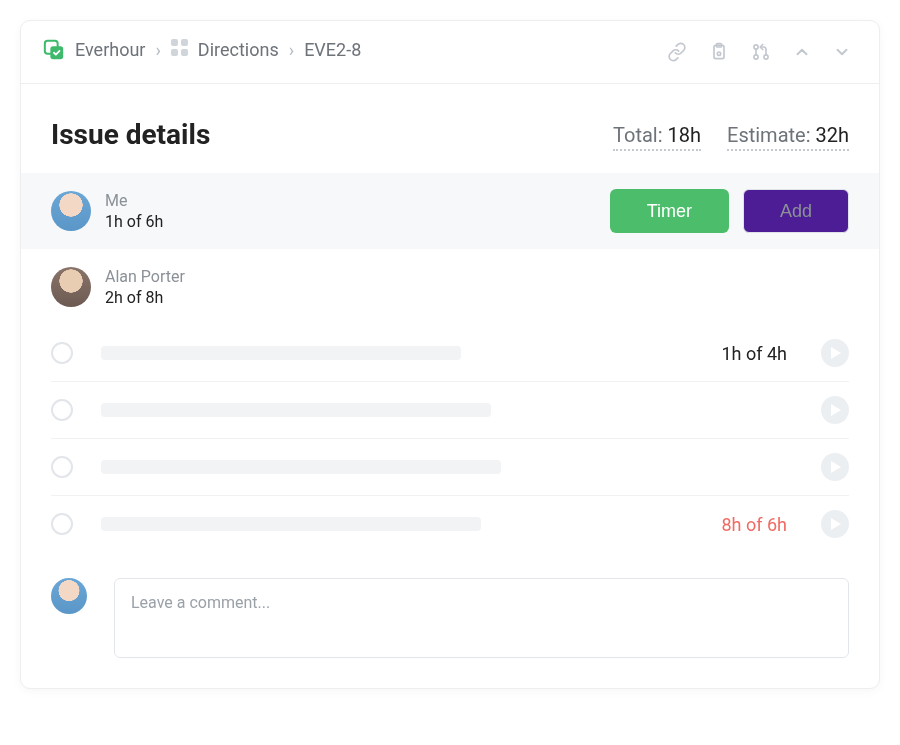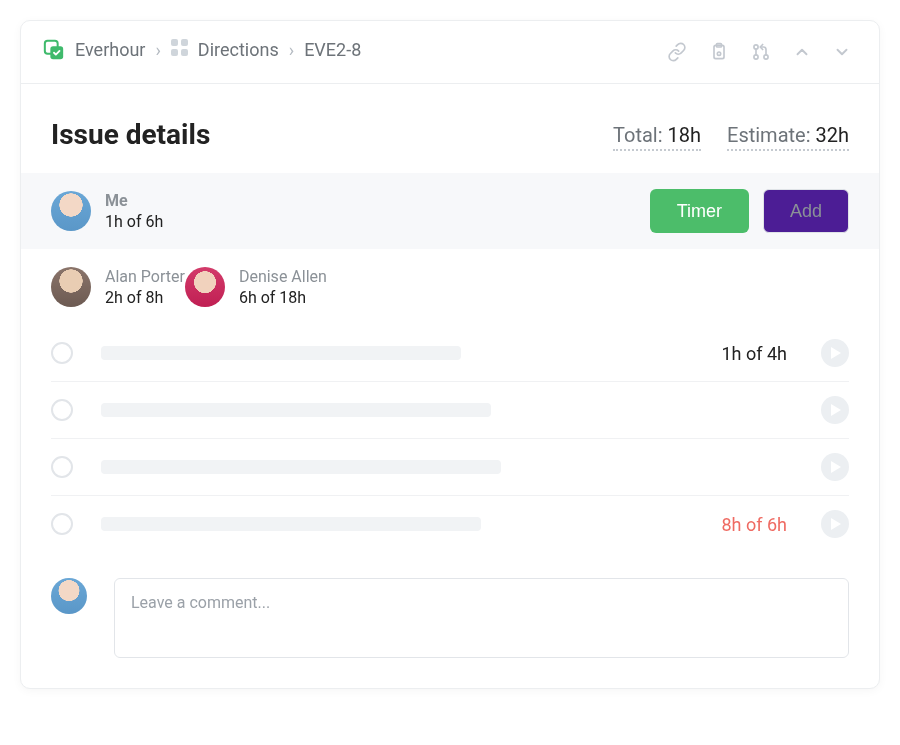--- a/index.html
+++ b/index.html
@@ -90,37 +90,38 @@
     background: #f7f8fa;
     padding: 16px 30px;
   }
   .me-left {
     display: flex; align-items: center; gap: 14px;
   }
   .avatar {
     width: 40px; height: 40px; border-radius: 50%;
     display: inline-block; flex: none;
   }
-  .me-texts .label { color: #8b9197; font-size: 16px; font-weight: bold; }
+  .me-texts .label { color: #8b9197; font-size: 16px; }
   .me-texts .sub { color: #222; font-size: 16px; margin-top: 2px; }
   .me-btns { display: flex; gap: 14px; }
   .btn {
     height: 44px;
-    padding: 0 26px;
+    padding: 0 36px;
     border-radius: 6px;
     font-size: 18px;
     border: 1px solid transparent;
     cursor: pointer;
   }
   .btn-primary { background: #4cbd6a; color: #fff; }
   .btn-secondary { background: #4c1d95; color: #8b9197; border-color: #dfe3e7; }
 
   
   .assignees {
     display: flex;
+    gap: 50px;
     padding: 18px 30px 8px 30px;
   }
   .assignee { display: flex; align-items: center; gap: 14px; }
   .assignee .label { color: #8b9197; font-size: 16px; }
   .assignee .sub { color: #222; font-size: 16px; margin-top: 2px; }
 
   
   .tasks { padding: 10px 30px 0 30px; }
   .task {
     display: flex;
@@ -265,27 +266,20 @@
   </div>
 
   <div class="assignees">
     <div class="assignee">
       <span class="avatar av-2"></span>
       <div>
         <div class="label">Alan Porter</div>
         <div class="sub">2h of 8h</div>
       </div>
     </div>
-    <div class="assignee">
-      <span class="avatar av-3"></span>
-      <div>
-        <div class="label">Denise Allen</div>
-        <div class="sub">6h of 18h</div>
-      </div>
-    </div>
   </div>
 
   <div class="tasks">
       <div class="task">
         <span class="check-circle"></span>
         <div class="task-body">
           <div class="bar" style="width: 360px;"></div>
         </div>
         <div class="task-time">1h of 4h</div>
         <span class="play">

